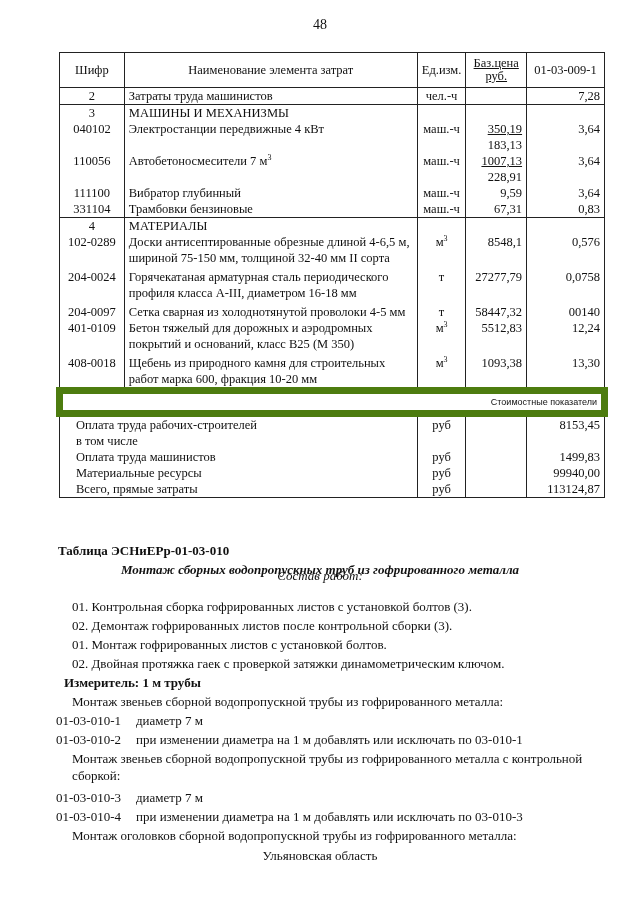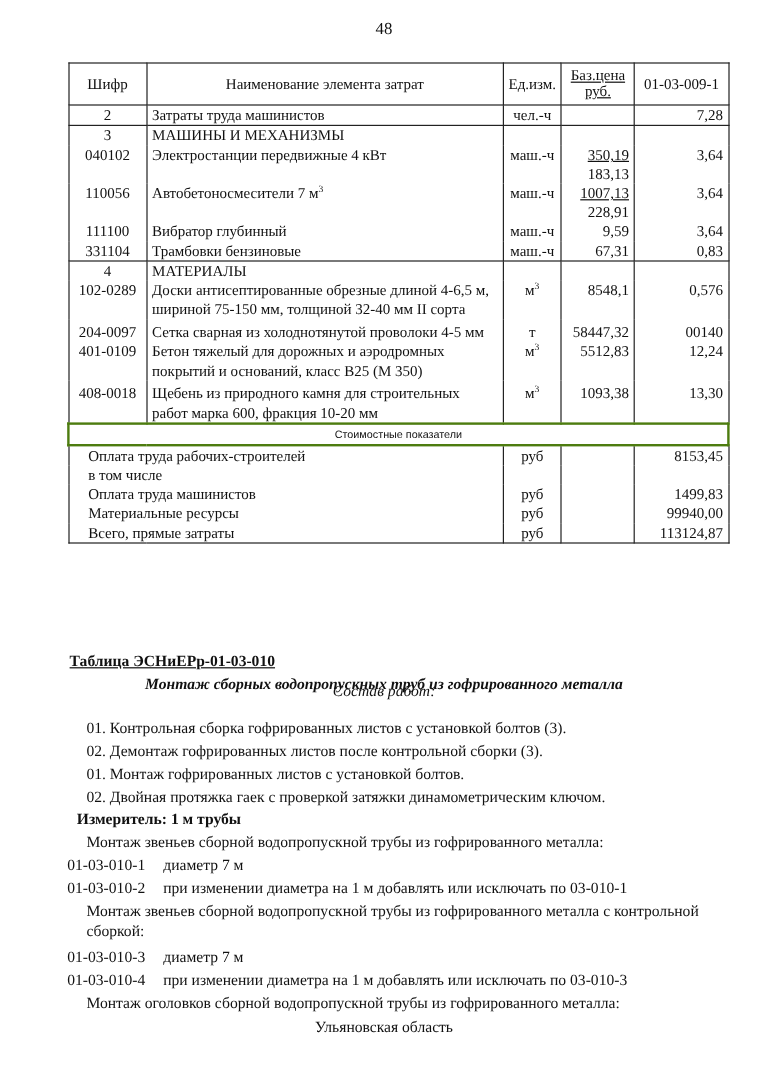--- a/index.html
+++ b/index.html
@@ -12,21 +12,21 @@
   .c1 { width:57px; text-align:center; border-left:1px solid #222; border-right:1px solid #222; }
   .c2 { width:295px; border-right:1px solid #222; }
   .c3 { width:38px; text-align:center; border-right:1px solid #222; }
   .c4 { width:52px; text-align:right; border-right:1px solid #222; }
   .c5 { width:70px; text-align:right; border-right:1px solid #222; }
   tr.row-top td { border-top:1px solid #222; }
   tr.row-bot td { border-bottom:1px solid #222; }
   .bold { font-weight:bold; }
   .u { text-decoration:underline; }
   sup { font-size:8px; line-height:0; }
-  .cost-head td { border:2px solid #4d7c0f; text-align:center; font-family:"Liberation Sans", sans-serif; font-size:9px; line-height:14px; padding-right:4px; }
+  .cost-head td { border:7px solid #4d7c0f; text-align:right; font-family:"Liberation Sans", sans-serif; font-size:9px; line-height:14px; padding-right:4px; }
   .sum td { line-height:17px; }
   .sum .lbl { border-left:1px solid #222; border-right:1px solid #222; padding-left:16px; }
   .sum .unit { border-right:1px solid #222; text-align:center; }
   .sum .empty { border-right:1px solid #222; }
   .sum .val { border-right:1px solid #222; text-align:right; }
   .sum.last td { border-bottom:1px solid #222; }
   .txt { position:absolute; left:56px; width:560px; font-size:13px; line-height:17px; }
   .center { text-align:center;font-style:italic; }
   .footer { position:absolute; top:848px; left:0; width:640px; text-align:center; font-size:13px; }
 </style>
@@ -97,20 +97,27 @@
         <td class="c5"></td>
   </tr>
   <tr>
     <td class="c1">102-0289</td>
     <td class="c2">Доски антисептированные обрезные длиной 4-6,5 м, шириной 75-150 мм, толщиной 32-40 мм II сорта</td>
     <td class="c3"><span>м</span><sup>3</sup></td>
     <td class="c4">8548,1</td>
     <td class="c5">0,576</td>
   </tr>
   <tr>
+    <td class="c1" style="padding-top:3px">204-0024</td>
+    <td class="c2" style="padding-top:3px">Горячекатаная арматурная сталь периодического профиля класса А-III, диаметром 16-18 мм</td>
+    <td class="c3" style="padding-top:3px">т</td>
+    <td class="c4" style="padding-top:3px">27277,79</td>
+    <td class="c5" style="padding-top:3px">0,0758</td>
+  </tr>
+  <tr>
     <td class="c1" style="padding-top:3px">204-0097</td>
     <td class="c2" style="padding-top:3px">Сетка сварная из холоднотянутой проволоки 4-5 мм</td>
     <td class="c3" style="padding-top:3px">т</td>
     <td class="c4" style="padding-top:3px">58447,32</td>
     <td class="c5" style="padding-top:3px">00140</td>
   </tr>
   <tr>
     <td class="c1">401-0109</td>
     <td class="c2">Бетон тяжелый для дорожных и аэродромных покрытий и оснований, класс В25 (М 350)</td>
     <td class="c3"><span>м</span><sup>3</sup></td>
@@ -155,21 +162,21 @@
   </tr>
   <tr class="sum last">
     <td colspan="2" class="lbl bold">Всего, прямые затраты</td>
     <td class="unit bold">руб</td>
     <td class="empty"></td>
     <td class="val bold">113124,87</td>
   </tr>
 </tbody>
   </table>
 
-<div class="txt bold" style="top:542px; left:58px;text-decoration:underline;">Таблица  ЭСНиЕРр-01-03-010</div>
+<div class="txt bold" style="top:542px; left:58px;">Таблица  ЭСНиЕРр-01-03-010</div>
 <div class="txt bold center" style="top:561px; left:40px;">Монтаж сборных водопропускных труб из гофрированного металла</div>
 <div class="txt center" style="top:567px; left:40px; font-style:italic;">Состав работ:</div>
 <div class="txt" style="top:598px; left:72px;">01. Контрольная сборка гофрированных листов с установкой болтов (3).</div>
 <div class="txt" style="top:617px; left:72px;">02. Демонтаж гофрированных листов после контрольной сборки (3).</div>
 <div class="txt" style="top:636px; left:72px;">01. Монтаж гофрированных листов с установкой болтов.</div>
 <div class="txt" style="top:655px; left:72px;">02. Двойная протяжка гаек с проверкой затяжки динамометрическим ключом.</div>
 <div class="txt bold" style="top:674px; left:64px;">Измеритель: 1 м трубы</div>
 <div class="txt" style="top:693px; left:72px;">Монтаж звеньев сборной водопропускной трубы из гофрированного металла:</div>
 <div class="txt" style="top:712px; left:56px;"><span style="display:inline-block;width:80px">01-03-010-1</span><span>диаметр 7 м</span></div>
 <div class="txt" style="top:731px; left:56px;"><span style="display:inline-block;width:80px">01-03-010-2</span><span>при изменении диаметра на 1 м добавлять или исключать по 03-010-1</span></div>

